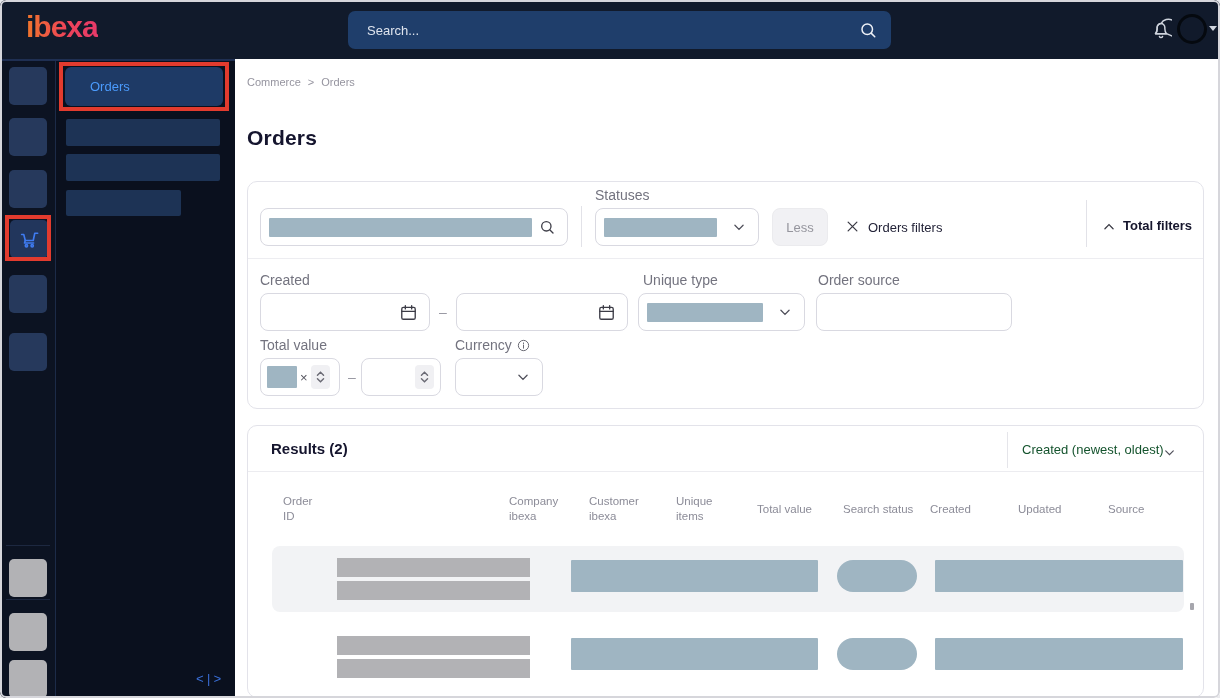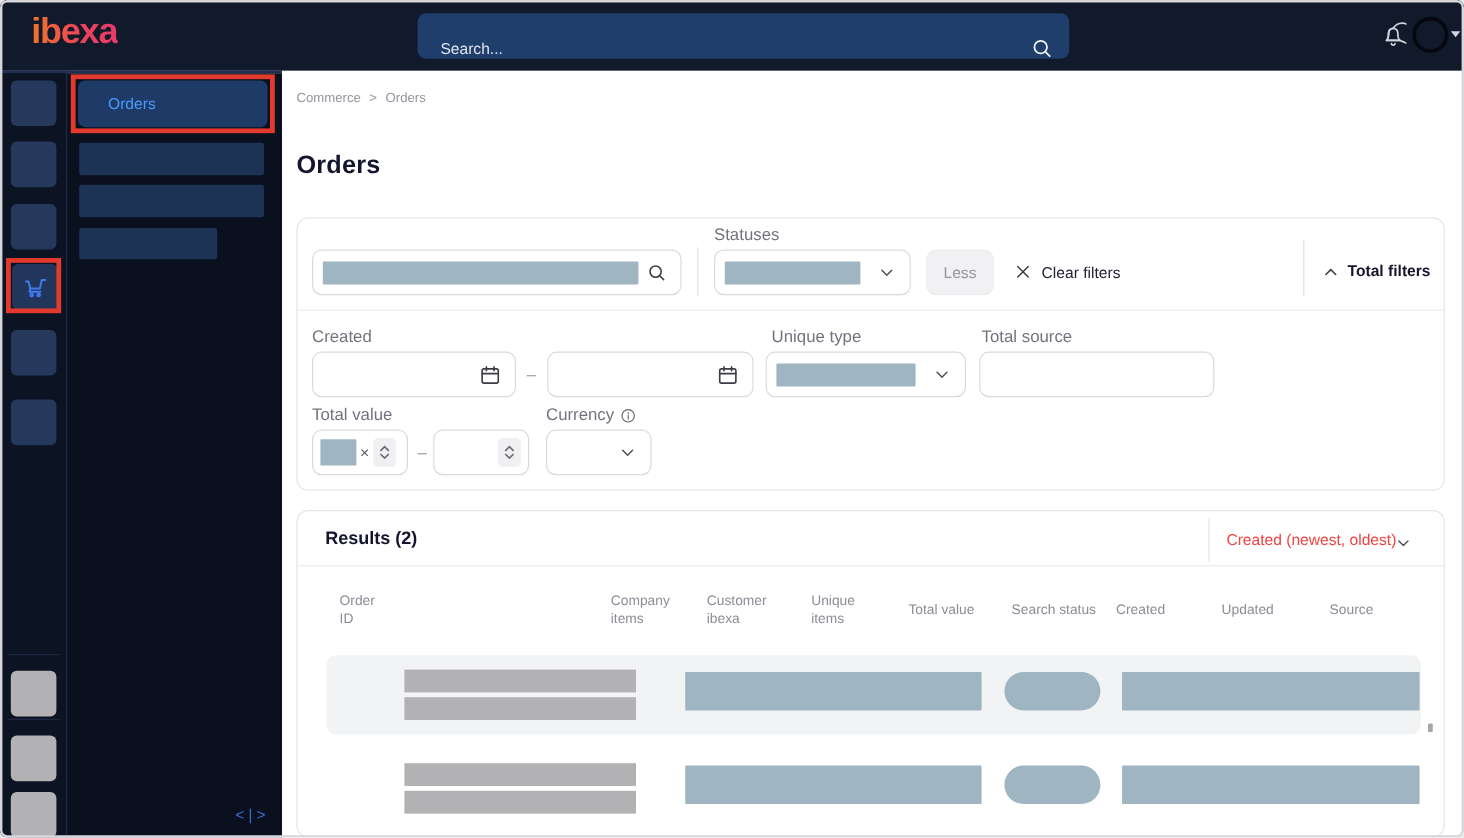--- a/index.html
+++ b/index.html
@@ -3,21 +3,21 @@
 <meta charset="utf-8">
 <style>
   html,body{margin:0;padding:0;background:#e9e9ec;font-family:"Liberation Sans","DejaVu Sans",sans-serif;}
   #app{position:relative;width:1220px;height:698px;background:#ffffff;overflow:hidden;border-radius:6px;}
   .abs{position:absolute;box-sizing:border-box;}
   
   .topbar{left:0;top:0;width:1220px;height:59px;background:#111a2b;}
   .logo{left:26px;top:10px;font-size:30px;font-weight:bold;letter-spacing:-1px;
         background:linear-gradient(90deg,#f0762b 0%,#ee4458 55%,#e73a6a 100%);
         -webkit-background-clip:text;background-clip:text;color:transparent;}
-  .searchbar{left:348px;top:11px;width:543px;height:38px;background:#1f3e6b;border-radius:7px;display:flex;align-items:flex-end;padding:0 14px 0 17px;}
+  .searchbar{left:348px;top:11px;width:543px;height:38px;background:#1f3e6b;border-radius:7px;display:flex;align-items:center;padding:0 14px 0 17px;}
   .searchbar input{flex:1;background:transparent;border:none;outline:none;color:#e9edf5;font-size:13px;font-family:inherit;}
   .searchbar input::placeholder{color:#e9edf5;opacity:.95;}
   .bell{left:1150px;top:18px;width:22px;height:24px;}
   .avatar{left:1177px;top:14px;width:30px;height:30px;border:3px solid #05090f;border-radius:50%;}
   .caret{left:1209px;top:26px;width:0;height:0;border-left:4px solid transparent;border-right:4px solid transparent;border-top:5px solid #cfd4dd;}
   
   .rail{left:0;top:59px;width:55px;height:639px;background:#0c1322;}
   .topline{left:0;top:59px;width:235px;height:2px;background:#1f2f52;}
   .tile{width:38px;height:38px;border-radius:5px;background:#26395c;}
   .tile-gray{background:#b2b2b5;}
@@ -43,21 +43,21 @@
   .ph-gray{background:#b2b2b5;}
   .vdiv{width:1px;background:#e2e2e8;}
   .hdiv{height:1px;background:#ededf1;}
   .applybtn{background:#f1f1f4;border:1px solid #ebebee;border-radius:8px;display:flex;align-items:center;justify-content:center;font-size:13px;color:#95959d;}
   .linklbl{font-size:13px;color:#232338;}
   .boldlbl{font-size:13px;font-weight:bold;color:#15152c;}
   .dash{color:#9a9aa4;font-size:14px;}
   .stepper{width:19px;height:24px;background:#f0f0f3;border-radius:4px;display:flex;align-items:center;justify-content:center;}
   .xglyph{color:#55555f;font-size:13px;}
   .resultstitle{font-size:15px;font-weight:800;color:#15152e;}
-  .sortlbl{font-size:13px;color:#ef4444;}
+  .sortlbl{font-size:13px;color:#14532d;}
   .colhdr{font-size:11.5px;color:#8c8c98;line-height:1.3;display:flex;align-items:center;height:34px;}
   .rowbg{background:#f2f3f5;border-radius:8px;}
   .pill{border-radius:16px;}
   .frame{left:0;top:0;width:1220px;height:698px;border:2px solid #d6d6db;border-radius:6px;pointer-events:none;z-index:60;}
 </style>
 </head>
 <body>
 
 <div id="app">
 
@@ -147,21 +147,21 @@
           <path d="M5 9l7 7 7-7"></path>
         </svg>
     </span>
   </div>
   <div class="abs applybtn" style="left:772px;top:208px;width:56px;height:38px;">Less</div>
   <div class="abs" style="left:845px;top:219px;display:flex;">
     <svg width="15" height="15" viewBox="0 0 24 24" fill="none" stroke="#3a3a44" stroke-width="2" stroke-linecap="round">
         <path d="M5 5l14 14M19 5L5 19"></path>
       </svg>
   </div>
-  <div class="abs linklbl" style="left:868px;top:220px;">Clear filters</div>
+  <div class="abs linklbl" style="left:868px;top:220px;">Orders filters</div>
   <div class="abs vdiv" style="left:1086px;top:200px;height:47px;"></div>
   <div class="abs" style="left:1102px;top:220px;display:flex;">
     <svg width="14" height="14" viewBox="0 0 24 24" fill="none" stroke="#3a3a44" stroke-width="2.2" stroke-linecap="round">
         <path d="M5 15l7-7 7 7"></path>
       </svg>
   </div>
   <div class="abs boldlbl" style="left:1123px;top:218px;">Total filters</div>
   <div class="abs hdiv" style="left:248px;top:258px;width:955px;"></div>
 
   <div class="abs flabel" style="left:260px;top:272px;">Created</div>
@@ -184,42 +184,42 @@
   </div>
   <div class="abs flabel" style="left:643px;top:272px;">Unique type</div>
   <div class="abs finput" style="left:638px;top:293px;width:167px;height:38px;padding:0 12px 0 8px;">
     <span class="ph-blue" style="width:116px;height:19px;"></span>
     <span style="margin-left:auto;display:flex;">
       <svg width="14" height="14" viewBox="0 0 24 24" fill="none" stroke="#4f4f5a" stroke-width="2.2" stroke-linecap="round">
           <path d="M5 9l7 7 7-7"></path>
         </svg>
     </span>
   </div>
-  <div class="abs flabel" style="left:818px;top:272px;">Total source</div>
+  <div class="abs flabel" style="left:818px;top:272px;">Order source</div>
   <div class="abs finput" style="left:816px;top:293px;width:196px;height:38px;"></div>
 
   <div class="abs flabel" style="left:260px;top:337px;">Total value</div>
   <div class="abs finput" style="left:260px;top:358px;width:80px;height:38px;padding:0 6px;">
     <span class="ph-blue" style="width:30px;height:22px;"></span>
     <span class="xglyph" style="margin:0 3px;">×</span>
     <span class="stepper">
       <svg width="11" height="14" viewBox="0 0 12 16" fill="none" stroke="#6a6a74" stroke-width="1.6" stroke-linecap="round">
           <path d="M2.5 6l3.5-3.5L9.5 6M2.5 10l3.5 3.5L9.5 10"></path>
         </svg>
     </span>
   </div>
   <div class="abs dash" style="left:348px;top:369px;">–</div>
   <div class="abs finput" style="left:361px;top:358px;width:80px;height:38px;padding:0 6px;justify-content:flex-end;">
     <span class="stepper">
       <svg width="11" height="14" viewBox="0 0 12 16" fill="none" stroke="#6a6a74" stroke-width="1.6" stroke-linecap="round">
           <path d="M2.5 6l3.5-3.5L9.5 6M2.5 10l3.5 3.5L9.5 10"></path>
         </svg>
     </span>
   </div>
-  <div class="abs flabel" style="left:455px;top:337px;display:flex;align-items:flex-end;gap:5px;">
+  <div class="abs flabel" style="left:455px;top:337px;display:flex;align-items:center;gap:5px;">
     <span>Currency</span>
     <span style="display:flex;">
       <svg width="13" height="13" viewBox="0 0 24 24" fill="none" stroke="#64646e" stroke-width="1.8">
           <circle cx="12" cy="12" r="9.5"></circle>
           <path d="M12 7.2v1.2M12 11v6" stroke-linecap="round"></path>
         </svg>
     </span>
   </div>
   <div class="abs finput" style="left:455px;top:358px;width:88px;height:38px;padding:0 12px;justify-content:flex-end;">
     <span style="display:flex;">
@@ -234,21 +234,21 @@
   <div class="abs vdiv" style="left:1007px;top:432px;height:36px;background:#e5e5ea;"></div>
   <div class="abs sortlbl" style="left:1022px;top:442px;">Created (newest, oldest)</div>
   <div class="abs" style="left:1163px;top:446px;display:flex;">
     <svg width="13" height="13" viewBox="0 0 24 24" fill="none" stroke="#4f4f5a" stroke-width="2.2" stroke-linecap="round">
         <path d="M5 9l7 7 7-7"></path>
       </svg>
   </div>
   <div class="abs hdiv" style="left:248px;top:471px;width:955px;background:#ececf0;"></div>
 
   <div class="abs colhdr" style="left:283px;top:492px;width:42px;">Order ID</div>
-  <div class="abs colhdr" style="left:509px;top:492px;width:62px;">Company items</div>
+  <div class="abs colhdr" style="left:509px;top:492px;width:62px;">Company ibexa</div>
   <div class="abs colhdr" style="left:589px;top:492px;width:66px;">Customer ibexa</div>
   <div class="abs colhdr" style="left:676px;top:492px;width:46px;">Unique items</div>
   <div class="abs colhdr" style="left:757px;top:492px;width:75px;white-space:nowrap;">Total value</div>
   <div class="abs colhdr" style="left:843px;top:492px;width:80px;white-space:nowrap;">Search status</div>
   <div class="abs colhdr" style="left:930px;top:492px;width:60px;">Created</div>
   <div class="abs colhdr" style="left:1018px;top:492px;width:60px;">Updated</div>
   <div class="abs colhdr" style="left:1108px;top:492px;width:55px;">Source</div>
 
   <div class="abs rowbg" style="left:272px;top:546px;width:912px;height:66px;"></div>
   <div class="abs ph-gray" style="left:337px;top:558px;width:193px;height:19px;"></div>

